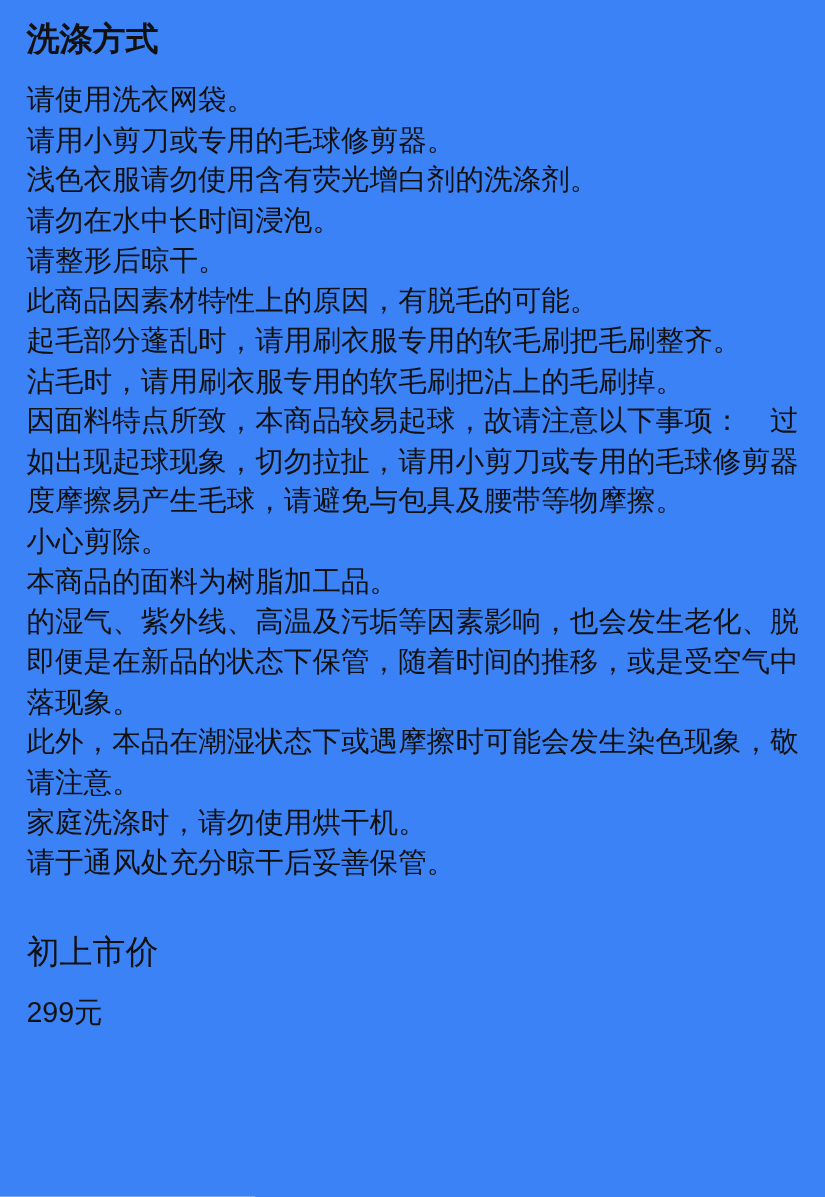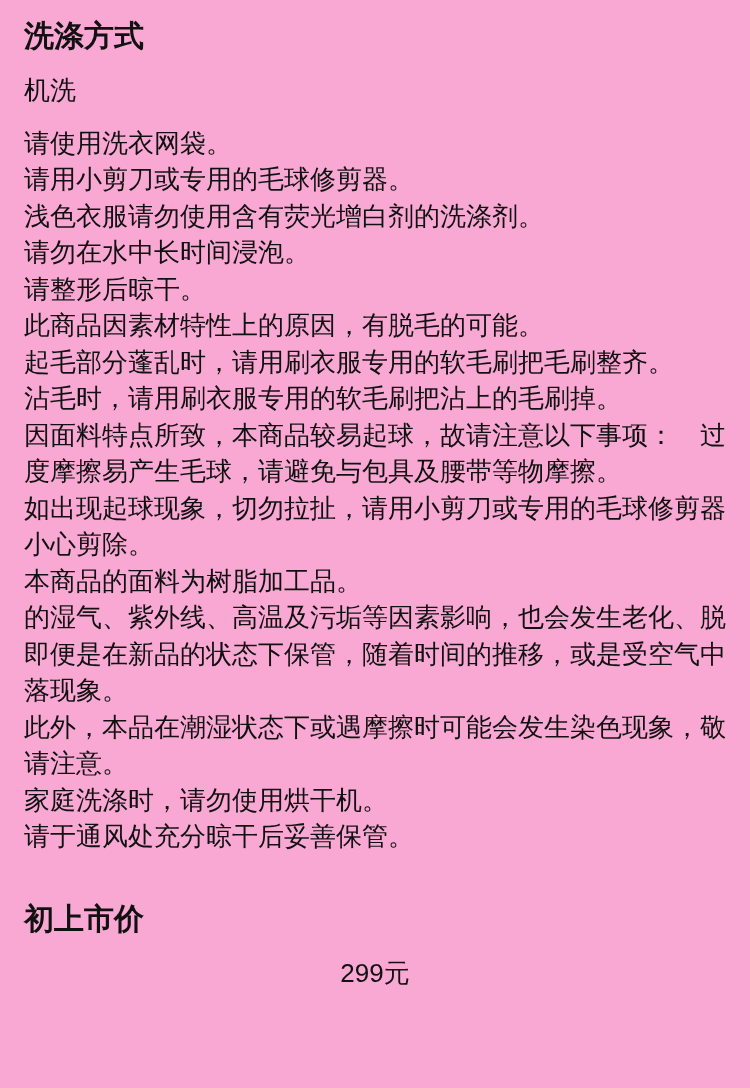--- a/index.html
+++ b/index.html
@@ -13,21 +13,21 @@
       height: 1088px;
       overflow: hidden;
       font-family: "Liberation Sans", sans-serif;
       color: #111111;
       -webkit-font-smoothing: antialiased;
     }
     .page {
       width: 750px;
       height: 1088px;
       padding: 16px 24px 0 24px;
-      background: #f9a8d4;
+      background: #3b82f6;
     }
     .section-heading {
       margin: 0 0 16px 0;
       font-size: 30px;
       font-weight: 700;
       line-height: 40px;
       color: #111111;
     }
     .method-line {
       margin: 0 0 16px 0;
@@ -39,54 +39,52 @@
       margin: 0;
     }
     .care-line {
       font-size: 26px;
       line-height: 36.5px;
       color: #111111;
     }
     .price-heading {
       margin: 44px 0 16px 0;
       font-size: 30px;
-      font-weight: 700;
+      font-weight: 400;
       line-height: 40px;
       color: #111111;
     }
     .price-line {
       margin: 0;
       font-size: 26px;
       line-height: 36.5px;
       color: #111111;
-      text-align: center;
     }
   </style>
 </head>
 <body>
 
 <div class="page">
 
   <h2 class="section-heading">洗涤方式</h2>
 
-  <p class="method-line">机洗</p>
 
   <div class="care-lines">
 
   <div class="care-line">请使用洗衣网袋。</div>
       <div class="care-line">请用小剪刀或专用的毛球修剪器。</div>
       <div class="care-line">浅色衣服请勿使用含有荧光增白剂的洗涤剂。</div>
       <div class="care-line">请勿在水中长时间浸泡。</div>
       <div class="care-line">请整形后晾干。</div>
       <div class="care-line">此商品因素材特性上的原因，有脱毛的可能。</div>
       <div class="care-line">起毛部分蓬乱时，请用刷衣服专用的软毛刷把毛刷整齐。</div>
       <div class="care-line">沾毛时，请用刷衣服专用的软毛刷把沾上的毛刷掉。</div>
       <div class="care-line">因面料特点所致，本商品较易起球，故请注意以下事项：　过</div>
+      <div class="care-line">如出现起球现象，切勿拉扯，请用小剪刀或专用的毛球修剪器</div>
       <div class="care-line">度摩擦易产生毛球，请避免与包具及腰带等物摩擦。</div>
-      <div class="care-line">如出现起球现象，切勿拉扯，请用小剪刀或专用的毛球修剪器</div>
       <div class="care-line">小心剪除。</div>
       <div class="care-line">本商品的面料为树脂加工品。</div>
       <div class="care-line">的湿气、紫外线、高温及污垢等因素影响，也会发生老化、脱</div>
       <div class="care-line">即便是在新品的状态下保管，随着时间的推移，或是受空气中</div>
       <div class="care-line">落现象。</div>
       <div class="care-line">此外，本品在潮湿状态下或遇摩擦时可能会发生染色现象，敬</div>
       <div class="care-line">请注意。</div>
       <div class="care-line">家庭洗涤时，请勿使用烘干机。</div>
       <div class="care-line">请于通风处充分晾干后妥善保管。</div>
     </div>

